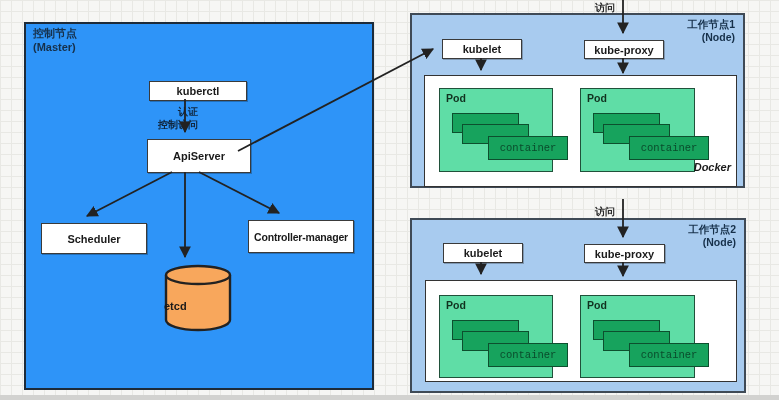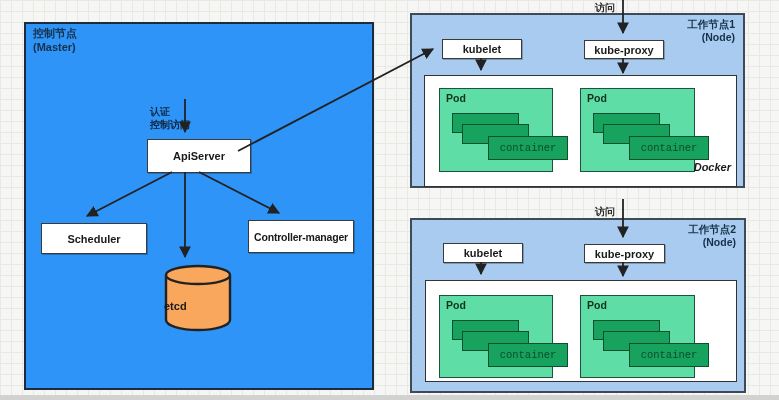--- a/index.html
+++ b/index.html
@@ -30,21 +30,21 @@
   
   .lbox{position:absolute;box-sizing:border-box;background:#fff;border:1.6px solid #3a3a3a;
         display:flex;align-items:center;justify-content:center;
         font-size:11px;font-weight:bold;color:#1a1a1a;box-shadow:1px 1px 0 rgba(0,0,0,0.25);white-space:nowrap;}
 
   .kuberctl{left:123px;top:57px;width:98px;height:20px;}
   .apiserver{left:121px;top:115px;width:104px;height:34px;}
   .scheduler{left:15px;top:199px;width:106px;height:31px;}
   .ctrlmgr{left:222px;top:196px;width:106px;height:33px;font-size:10.5px;letter-spacing:-0.2px;}
 
-  .auth-label{position:absolute;left:124px;top:82px;width:48px;text-align:left;
+  .auth-label{position:absolute;left:124px;top:82px;width:48px;text-align:right;
               font-size:10px;font-weight:bold;color:#10263d;line-height:1.25;}
 
   
   .etcd{left:138px;top:240px;width:68px;height:68px;z-index:3;}
   .etcd svg{display:block;}
   .cyl-fill{fill:var(--etcd-orange,#F8A75C);stroke:#222;stroke-width:2.4;}
   .etcd-label{position:absolute;left:0;top:36px;width:100%;
               font-size:11px;font-weight:bold;color:#1a1a1a;}
 
   
@@ -82,20 +82,21 @@
 <body>
 
 <div class="stage">
   <div class="bottom-strip"></div>
 
   <div class="box master">
     <div class="region-title">
       <div>控制节点</div>
       <div>(Master)</div>
     </div>
+    <div class="lbox kuberctl">kuberctl</div>
     <div class="auth-label">
       <div>认证</div>
       <div>控制访问</div>
     </div>
     <div class="lbox apiserver">ApiServer</div>
     <div class="lbox scheduler">Scheduler</div>
     <div class="lbox ctrlmgr">Controller-manager</div>
     <div class="box etcd">
       <svg width="68" height="68" viewBox="0 0 68 68">
         <path class="cyl-fill" d="M2,11 L2,56 A32,10 0 0 0 66,56 L66,11"></path>

